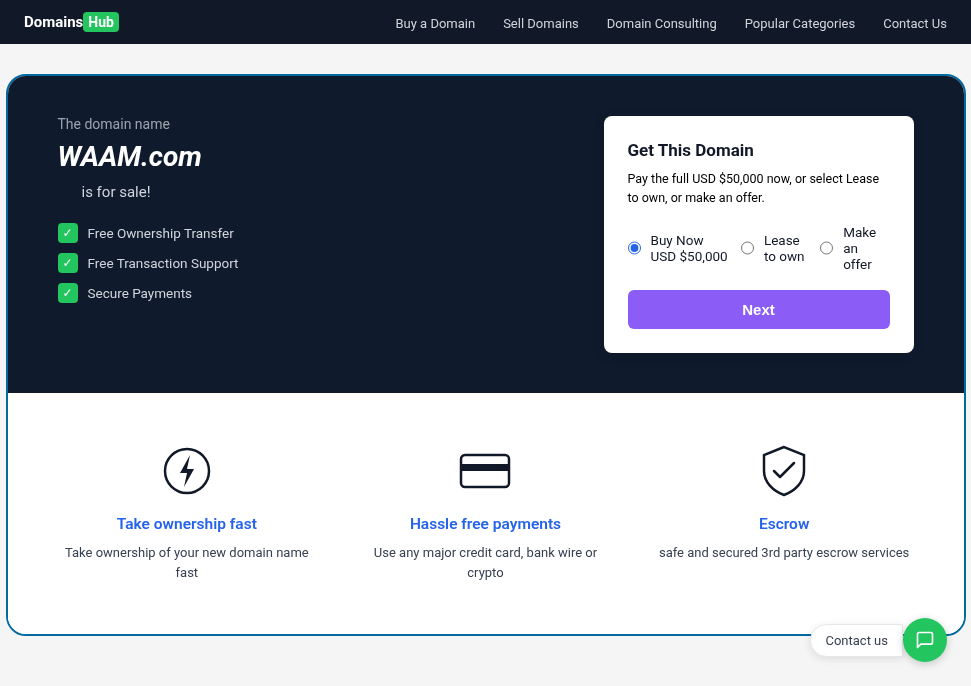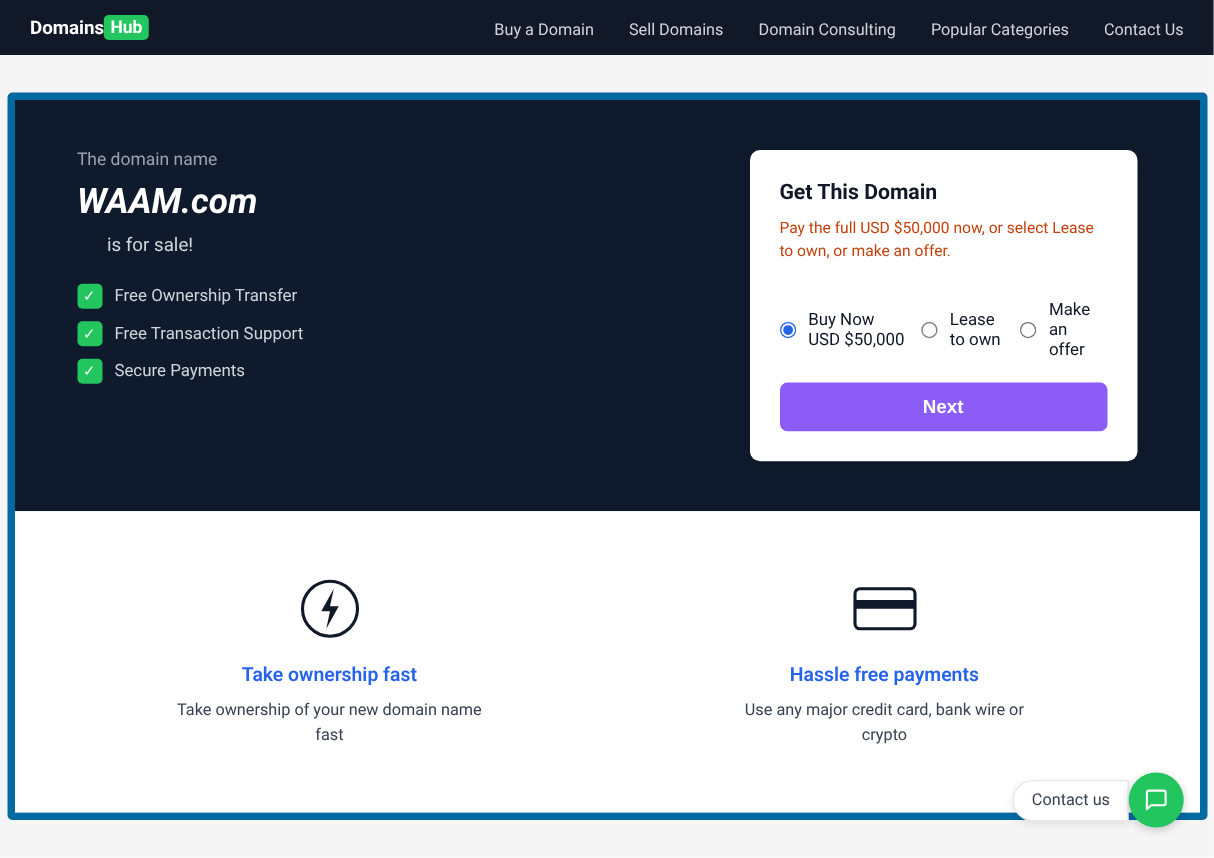--- a/index.html
+++ b/index.html
@@ -39,22 +39,22 @@
       color: #d1d5db;
       text-decoration: none;
       font-size: 13px;
     }
 
     
     .page-wrapper {
       max-width: 960px;
       margin: 30px auto;
       background: #fff;
-      border: 6px solid #0369a1;
-      border-radius: 4px;
+      border: 2px solid #0369a1;
+      border-radius: 20px;
       overflow: hidden;
     }
 
     
     .hero {
       background: #0f1b2d;
       padding: 40px 50px;
       display: flex;
       align-items: flex-start;
       gap: 40px;
@@ -118,22 +118,22 @@
       box-shadow: 0 2px 12px rgba(0,0,0,0.15);
     }
     .domain-card h3 {
       font-size: 17px;
       font-weight: 700;
       color: #111827;
       margin-bottom: 10px;
     }
     .domain-card .subtitle {
       font-size: 12.5px;
-      color: #c2410c;
-      margin-bottom: 28px;
+      color: #000000;
+      margin-bottom: 16px;
       line-height: 1.5;
     }
     .radio-group {
       display: flex;
       flex-direction: row;
       gap: 12px;
       margin-bottom: 18px;
     }
     .radio-option {
       display: flex;
@@ -303,20 +303,30 @@
       <div class="feature-icon">
         <svg width="52" height="40" viewBox="0 0 52 40" fill="none">
           <rect x="2" y="4" width="48" height="32" rx="4" ry="4" stroke="#111827" stroke-width="2.5" fill="none"></rect>
           <rect x="2" y="13" width="48" height="7" fill="#111827"></rect>
         </svg>
       </div>
       <div class="feature-title">Hassle free payments</div>
       <div class="feature-desc">Use any major credit card, bank wire or crypto</div>
     </div>
 
+    <div class="feature-item">
+      <div class="feature-icon">
+        <svg width="48" height="52" viewBox="0 0 48 52" fill="none">
+          <path d="M24 2 L4 10 L4 26 C4 37 13 46 24 50 C35 46 44 37 44 26 L44 10 Z" stroke="#111827" stroke-width="2.5" fill="none"></path>
+          <path d="M14 26 L20 32 L34 18" stroke="#111827" stroke-width="2.5" stroke-linecap="round" stroke-linejoin="round"></path>
+        </svg>
+      </div>
+      <div class="feature-title">Escrow</div>
+      <div class="feature-desc">safe and secured 3rd party escrow services</div>
+    </div>
   </div>
 
 </div>
 
 <div class="contact-fab">
   <span class="contact-label">Contact us</span>
   <div class="contact-circle">
     <svg width="20" height="20" viewBox="0 0 24 24" fill="none" stroke="#fff" stroke-width="2" stroke-linecap="round" stroke-linejoin="round">
       <path d="M21 15a2 2 0 0 1-2 2H7l-4 4V5a2 2 0 0 1 2-2h14a2 2 0 0 1 2 2z"></path>
     </svg>

